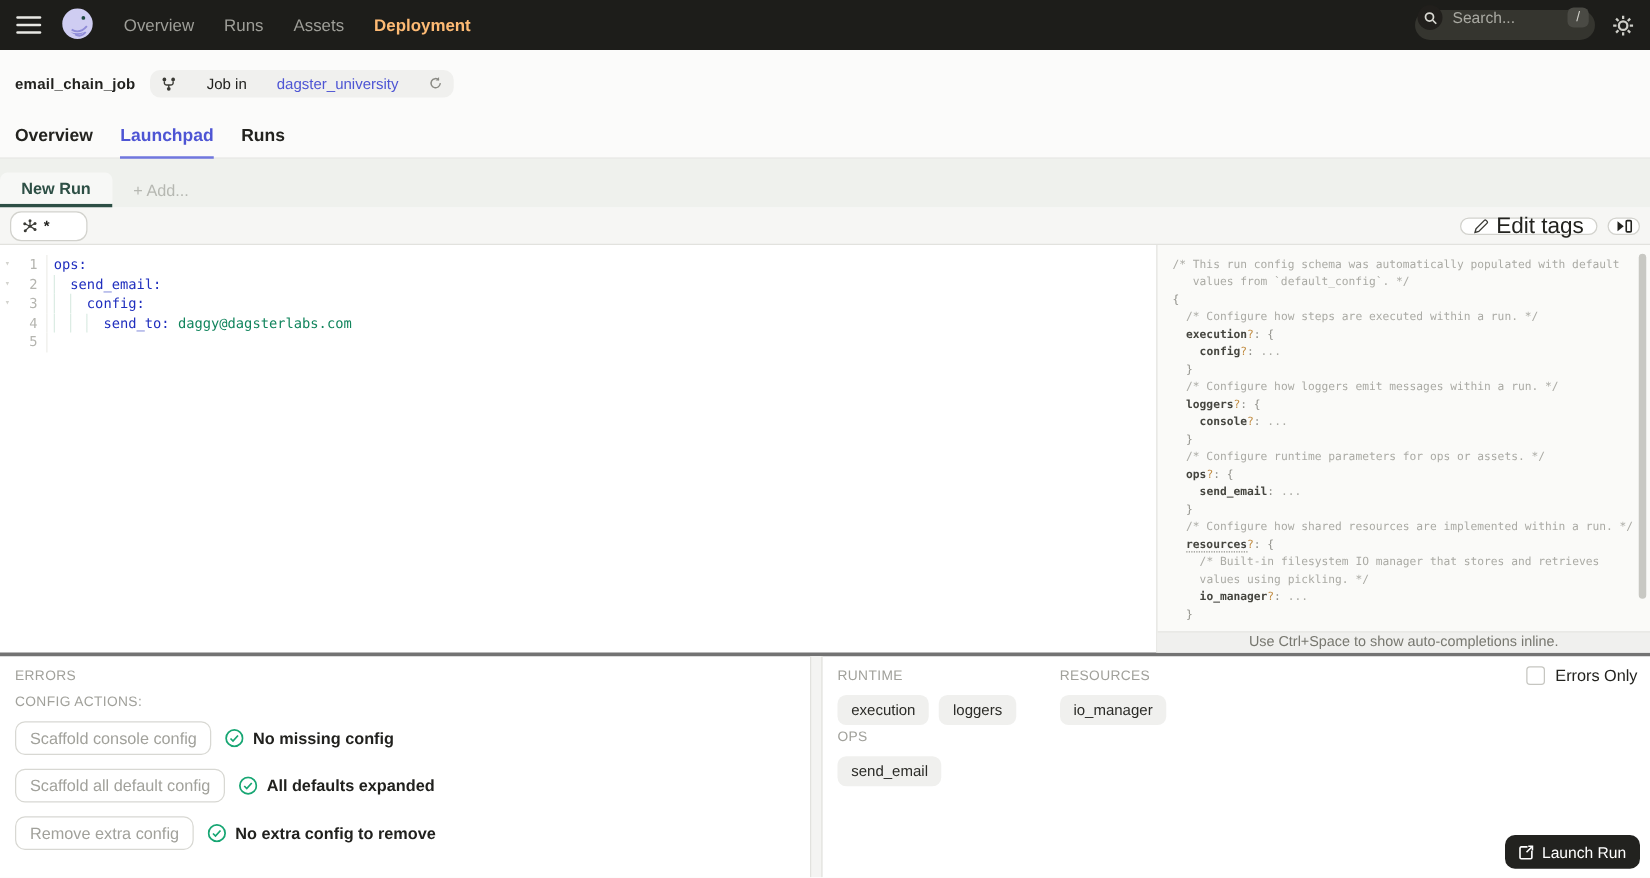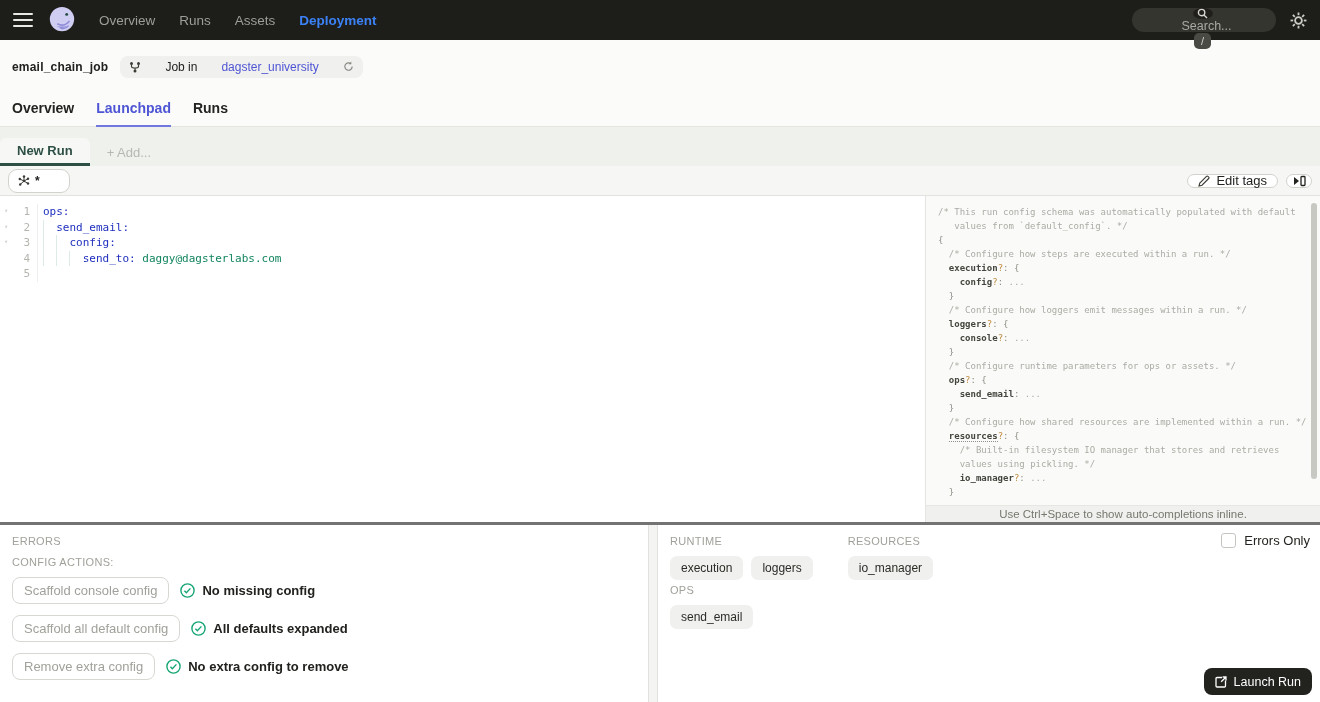--- a/index.html
+++ b/index.html
@@ -7,22 +7,22 @@
   body { font-family:"Liberation Sans", sans-serif; color:#21211e; }
   #app { position:relative; width:1320px; height:702px; overflow:hidden; background:#fbfbfa; }
 
   
   .topbar { height:40px; background:#1d1d1a; display:flex; align-items:center; }
   .hamburger { width:20px; height:14px; margin:0 14px 0 13px; display:flex; flex-direction:column; justify-content:space-between; cursor:pointer; }
   .hamburger span { display:block; height:2px; background:#e8e8e4; border-radius:1px; }
   .logo { width:30px; height:30px; margin-right:22px; }
   .nav { display:flex; gap:24px; font-size:13.5px; }
   .nav-item { color:#9e9e98; cursor:pointer; }
-  .nav-item.active { color:#3b82f6; font-weight:700; }
-  .search { margin-left:auto; width:144px; height:24px; border-radius:14px; background:#35352f; display:flex; align-items:center; padding:0 5px 12px 2px; cursor:text;flex-direction:column; }
+  .nav-item.active { color:#fdba74; font-weight:700; }
+  .search { margin-left:auto; width:144px; height:24px; border-radius:14px; background:#35352f; display:flex; align-items:center; padding:0 5px 12px 2px; cursor:text; }
   .search-circle { width:20px; height:20px; border-radius:50%; background:#211f1c; display:flex; align-items:center; justify-content:center; }
   .search-text { color:#a9a9a2; font-size:12.5px; margin-left:8px; flex:1; }
   .kbd { background:#4a4a44; color:#d0d0ca; border-radius:5px; font-size:11px; line-height:16px; padding:0 7px; }
   .gear { margin:0 13px 0 14px; display:flex; cursor:pointer; }
 
   
   .jobheader { height:53px; background:#fbfbfa; display:flex; align-items:center; gap:12px; padding:0 12px; }
   .jobtitle { font-size:12px; font-weight:700; letter-spacing:.2px; }
   .jobpill { display:inline-flex; align-items:center; gap:24px; background:#f0f0ee; border-radius:8px; padding:4px 9px; font-size:12px; color:#21211e; }
   .joblink { color:#4e55d4; cursor:pointer; }
@@ -36,21 +36,21 @@
   
   .runtab-strip { height:39px; background:#eff1ed; display:flex; align-items:flex-end; }
   .run-tab { height:28px; padding:0 17px; display:flex; align-items:center; font-size:13px; cursor:pointer; }
   .run-tab.active { background:#f7f8f6; color:#2d4f45; font-weight:700; border-bottom:3px solid #2d4f45; border-radius:6px 6px 0 0; }
   .run-tab.add { color:#b6b8b2; }
 
   
   .launchpad-toolbar { height:30px; background:#f6f6f4; border-bottom:1px solid #e2e2de; display:flex; align-items:center; padding:0 8px; }
   .opselector { height:24px; min-width:62px; background:#fff; border:1px solid #d2d2cd; border-radius:9px; display:flex; align-items:center; gap:5px; padding:0 9px; font-size:12px; font-weight:700; cursor:text; }
   .toolbar-right { margin-left:auto; display:flex; gap:8px; }
-  .btn-outline { height:14px; background:#fff; border:1px solid #d2d2cd; border-radius:8px; display:inline-flex; align-items:center; gap:6px; padding:0 10px; font-size:13px; color:#23231f; cursor:pointer; }
+  .btn-outline { height:14px; background:#fff; border:1px solid #d2d2cd; border-radius:8px; display:inline-flex; align-items:center; gap:6px; padding:0 10px; font-size:18px; color:#23231f; cursor:pointer; }
   .icon-btn { width:26px; justify-content:center; padding:0; }
 
   
   .main { display:flex; height:326px; background:#ffffff; }
   .editor { width:925px; font-family:"DejaVu Sans Mono","Liberation Mono",monospace; font-size:11px; padding-top:8px; overflow:hidden; }
   .editor-line { display:flex; height:15.5px; line-height:15.5px; white-space:pre; }
   .fold { width:12px; color:#d3d3ce; font-size:7px; text-align:center; line-height:15.5px; cursor:pointer; }
   .lineno { width:26px; text-align:right; color:#b5b5b0; padding-right:7px; border-right:1px solid #eeeeea; margin-right:5px; }
   .guide { display:inline-block; width:2ch; height:15.5px; background:linear-gradient(#dcece4,#dcece4) left/1px 100% no-repeat; }
   .ykey { color:#1f2ebe; }

